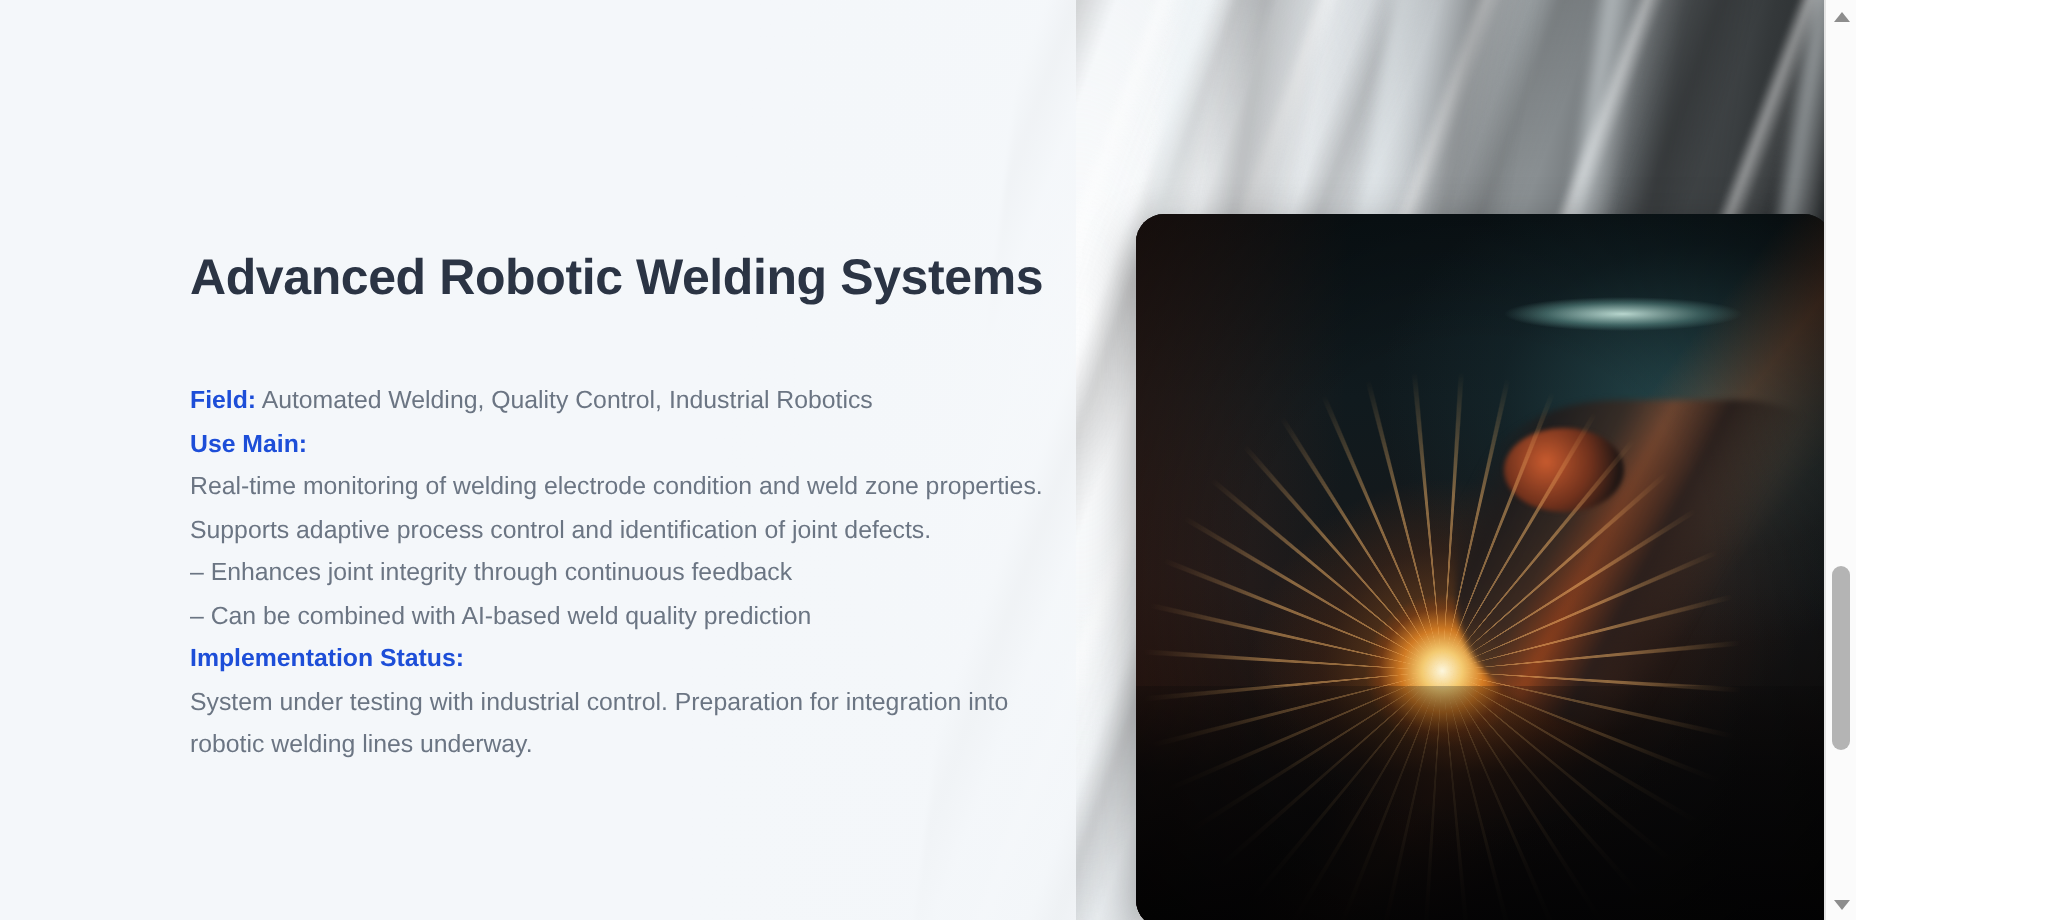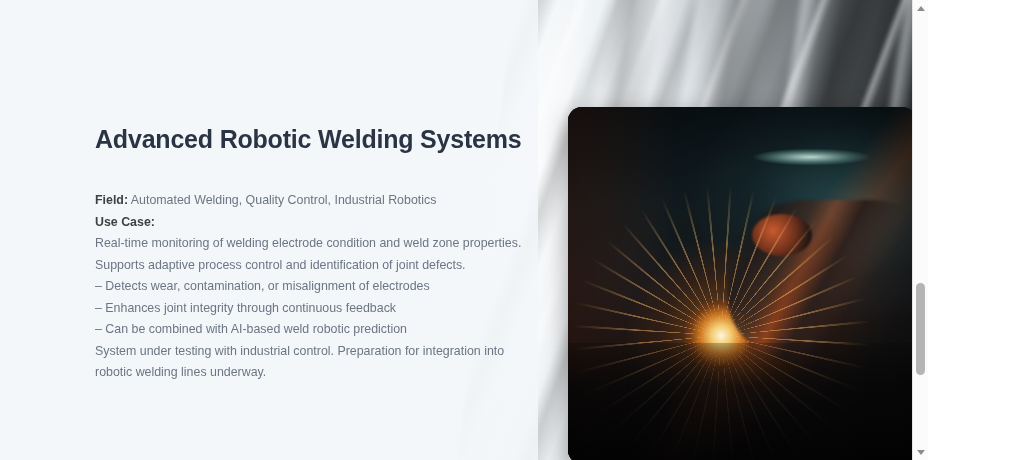--- a/index.html
+++ b/index.html
@@ -115,21 +115,21 @@
   }
   #detail-block {
     margin-top: 36px;
     font-size: 12.4px;
     color: #6b7583;
     line-height: 21.5px;
   }
   .detail-line { white-space: normal; }
   .detail-label {
     font-weight: bold;
-    color: #404040;
+    color: #1d4ed8;
   }
   .detail-text { color: #6b7583; }
   .feature-line { color: #6b7583; }
 
   
   #media-card {
     position: absolute;
     left: 568px;
     top: 107px;
     width: 348px;
@@ -324,28 +324,30 @@
     <h1 id="page-title">Advanced Robotic Welding Systems</h1>
 
     <div id="detail-block">
 
       <div class="detail-line">
         <span class="detail-label">Field:</span>
         <span class="detail-text">Automated Welding, Quality Control, Industrial Robotics</span>
       </div>
 
       <div class="detail-line">
-        <span class="detail-label">Use Case:</span>
+        <span class="detail-label">Use Main:</span>
       </div>
       <div class="detail-line">Real-time monitoring of welding electrode condition and weld zone properties. Supports adaptive process control and identification of joint defects.</div>
 
-      <div class="feature-line">– Detects wear, contamination, or misalignment of electrodes</div>
       <div class="feature-line">– Enhances joint integrity through continuous feedback</div>
-      <div class="feature-line">– Can be combined with AI-based weld robotic prediction</div>
-
+      <div class="feature-line">– Can be combined with AI-based weld quality prediction</div>
+
+      <div class="detail-line">
+        <span class="detail-label">Implementation Status:</span>
+      </div>
       <div class="detail-line">System under testing with industrial control. Preparation for integration into robotic welding lines underway.</div>
 
     </div>
   </div>
 
   <div id="media-card">
     <div class="photo">
       <div class="robot-arm"></div>
       <div class="arm-joint"></div>
       <div class="sparks"></div>

